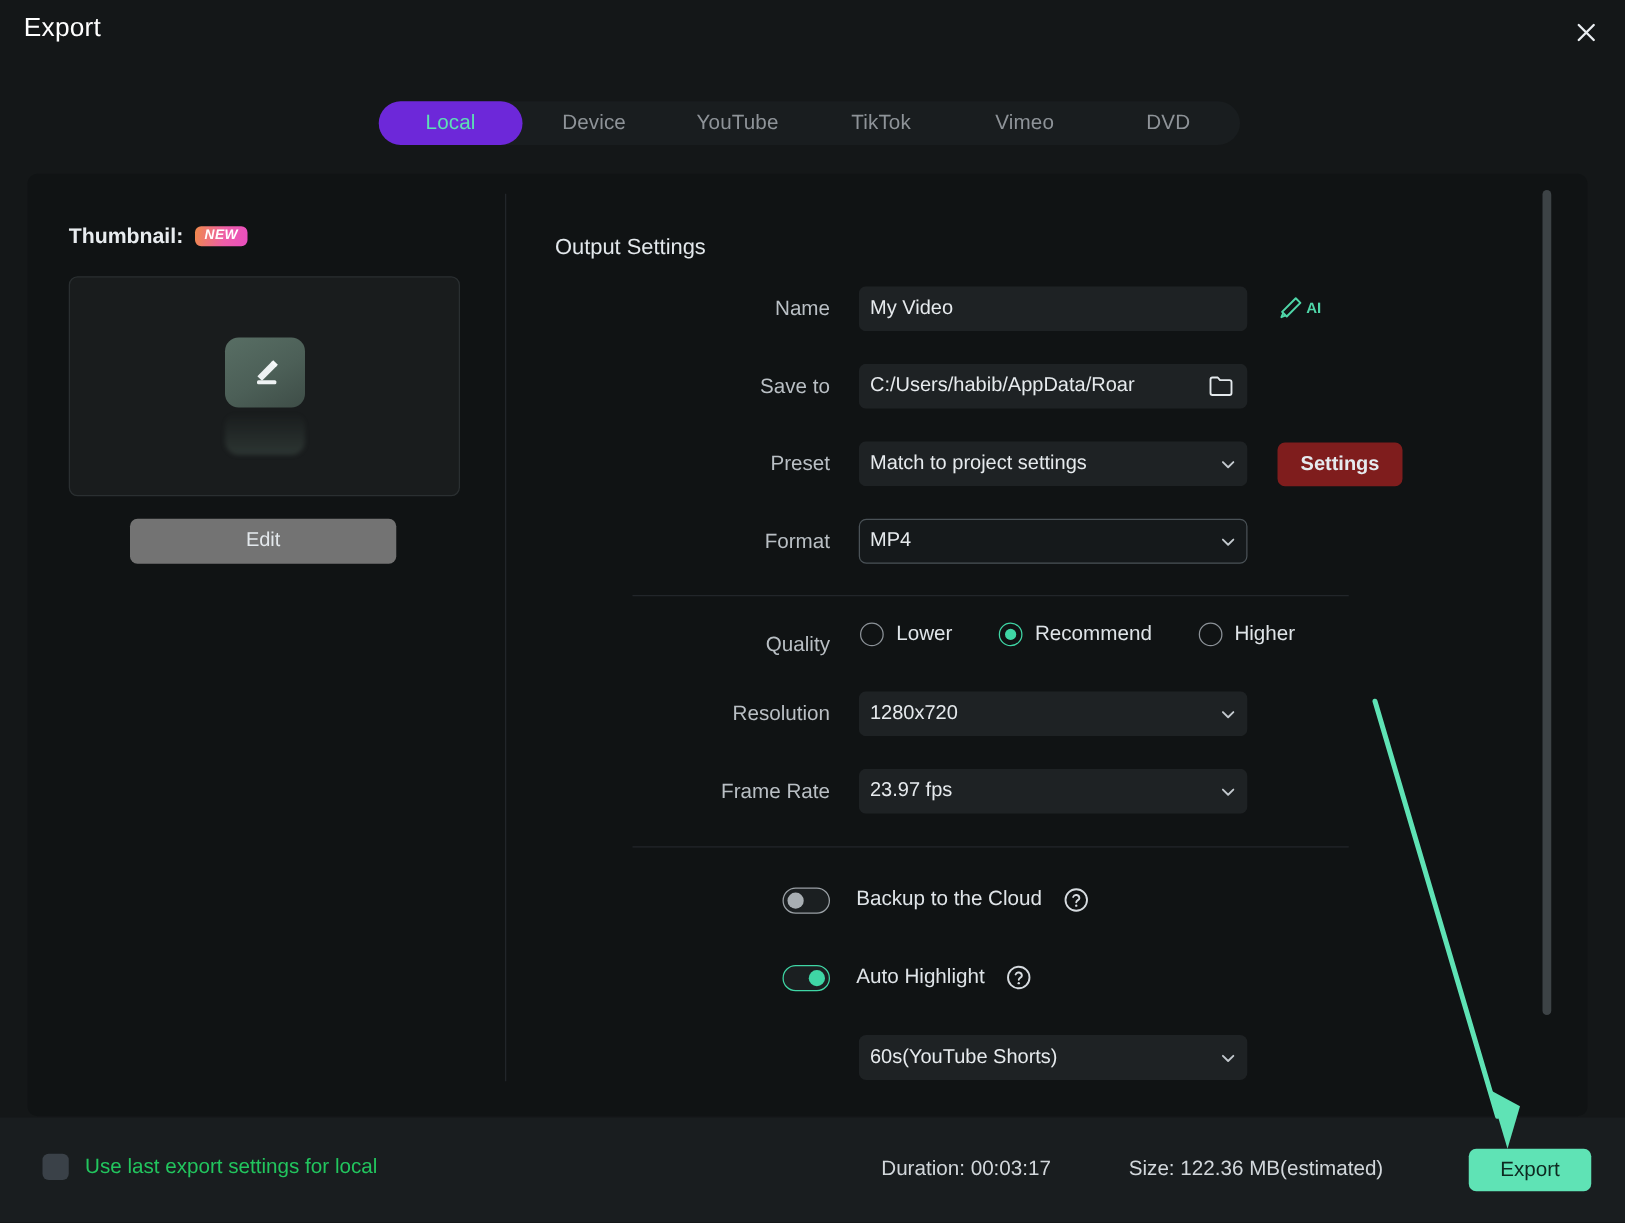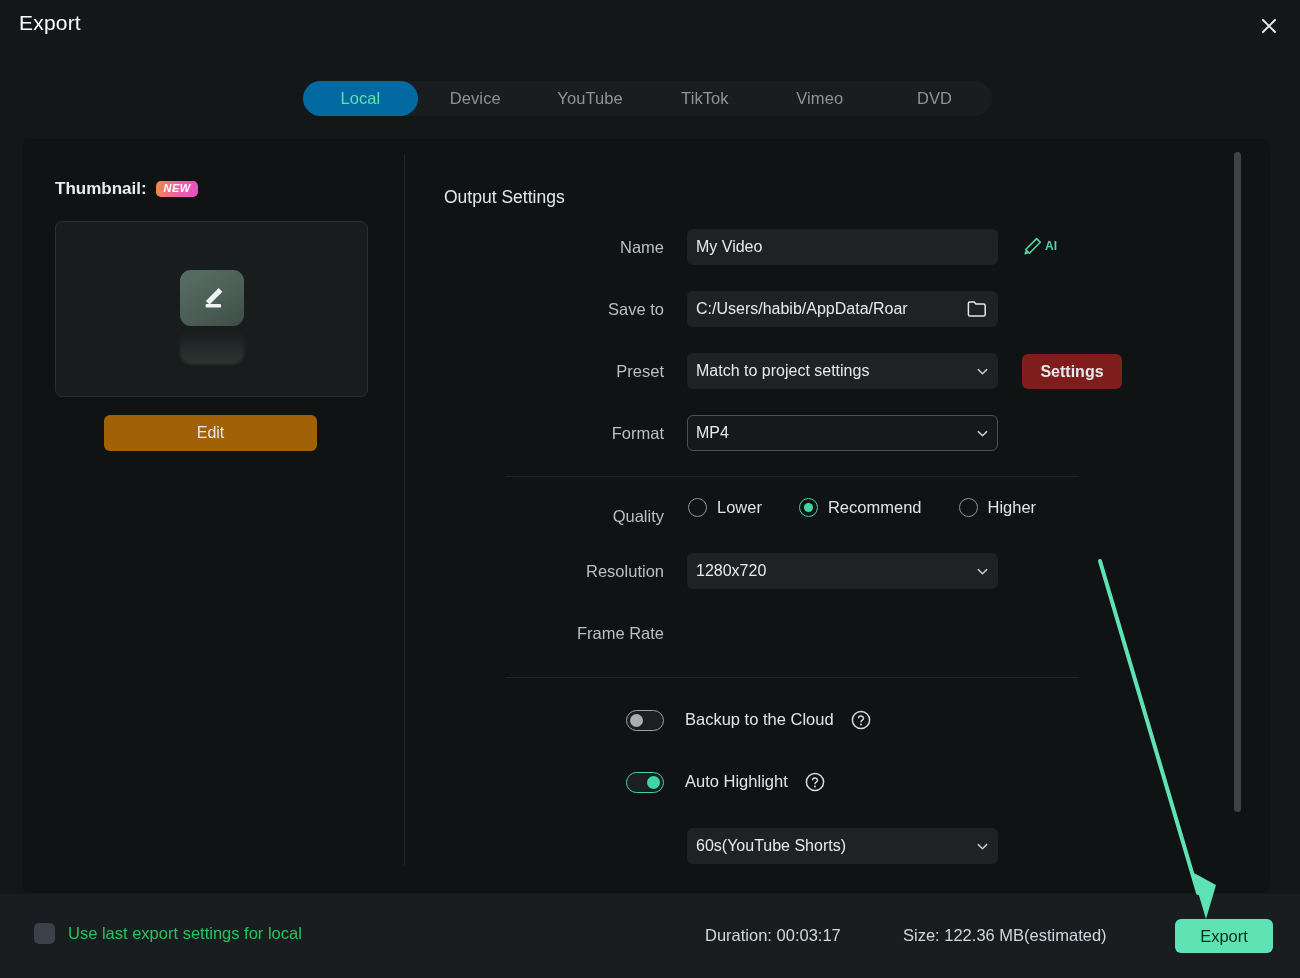--- a/index.html
+++ b/index.html
@@ -68,21 +68,21 @@
     align-items: center;
     justify-content: center;
     font-size: 16.5px;
     color: #8e9398;
     border-radius: 18px;
     cursor: pointer;
     letter-spacing: 0.1px;
   }
 
   .tab.active {
-    background: #0369a1;
+    background: #6d28d9;
     color: #5de0b4;
   }
 
   
   .card {
     position: absolute;
     left: 22px;
     top: 139px;
     width: 1248px;
     height: 754px;
@@ -163,21 +163,21 @@
     background: linear-gradient(0deg, rgba(78,96,87,0) 0%, rgba(78,96,87,0.38) 100%);
     filter: blur(1.5px);
   }
 
   .edit-btn {
     position: absolute;
     left: 104px;
     top: 415px;
     width: 213px;
     height: 36px;
-    background: #a16207;
+    background: #737373;
     border: none;
     border-radius: 6px;
     color: #e3e8ec;
     font-size: 16px;
     font-family: "Liberation Sans", sans-serif;
     cursor: pointer;
   }
 
   
   .out-title {
@@ -551,20 +551,26 @@
   <div class="field" style="left:181px;">
     <span class="val">1280x720</span>
     <svg class="chev" viewBox="0 0 14 14">
       <path d="M2.5 5 L7 9.5 L11.5 5" fill="none" stroke="#c3c9ce" stroke-width="1.6" stroke-linecap="round" stroke-linejoin="round"></path>
     </svg>
   </div>
 </div>
 
 <div class="frow" style="left:506px; top:615px; width:492px;">
   <div class="flabel" style="right:auto; left:0;">Frame Rate</div>
+  <div class="field" style="left:181px;">
+    <span class="val">23.97 fps</span>
+    <svg class="chev" viewBox="0 0 14 14">
+      <path d="M2.5 5 L7 9.5 L11.5 5" fill="none" stroke="#c3c9ce" stroke-width="1.6" stroke-linecap="round" stroke-linejoin="round"></path>
+    </svg>
+  </div>
 </div>
 
 <div class="hdivider" style="top:677px;"></div>
 
 <div class="toggle-row" style="left:626px; top:710px;">
   <div class="switch">
     <span class="knob"></span>
   </div>
   <span class="toggle-label">Backup to the Cloud</span>
   <svg class="help-ico" viewBox="0 0 20 20">

